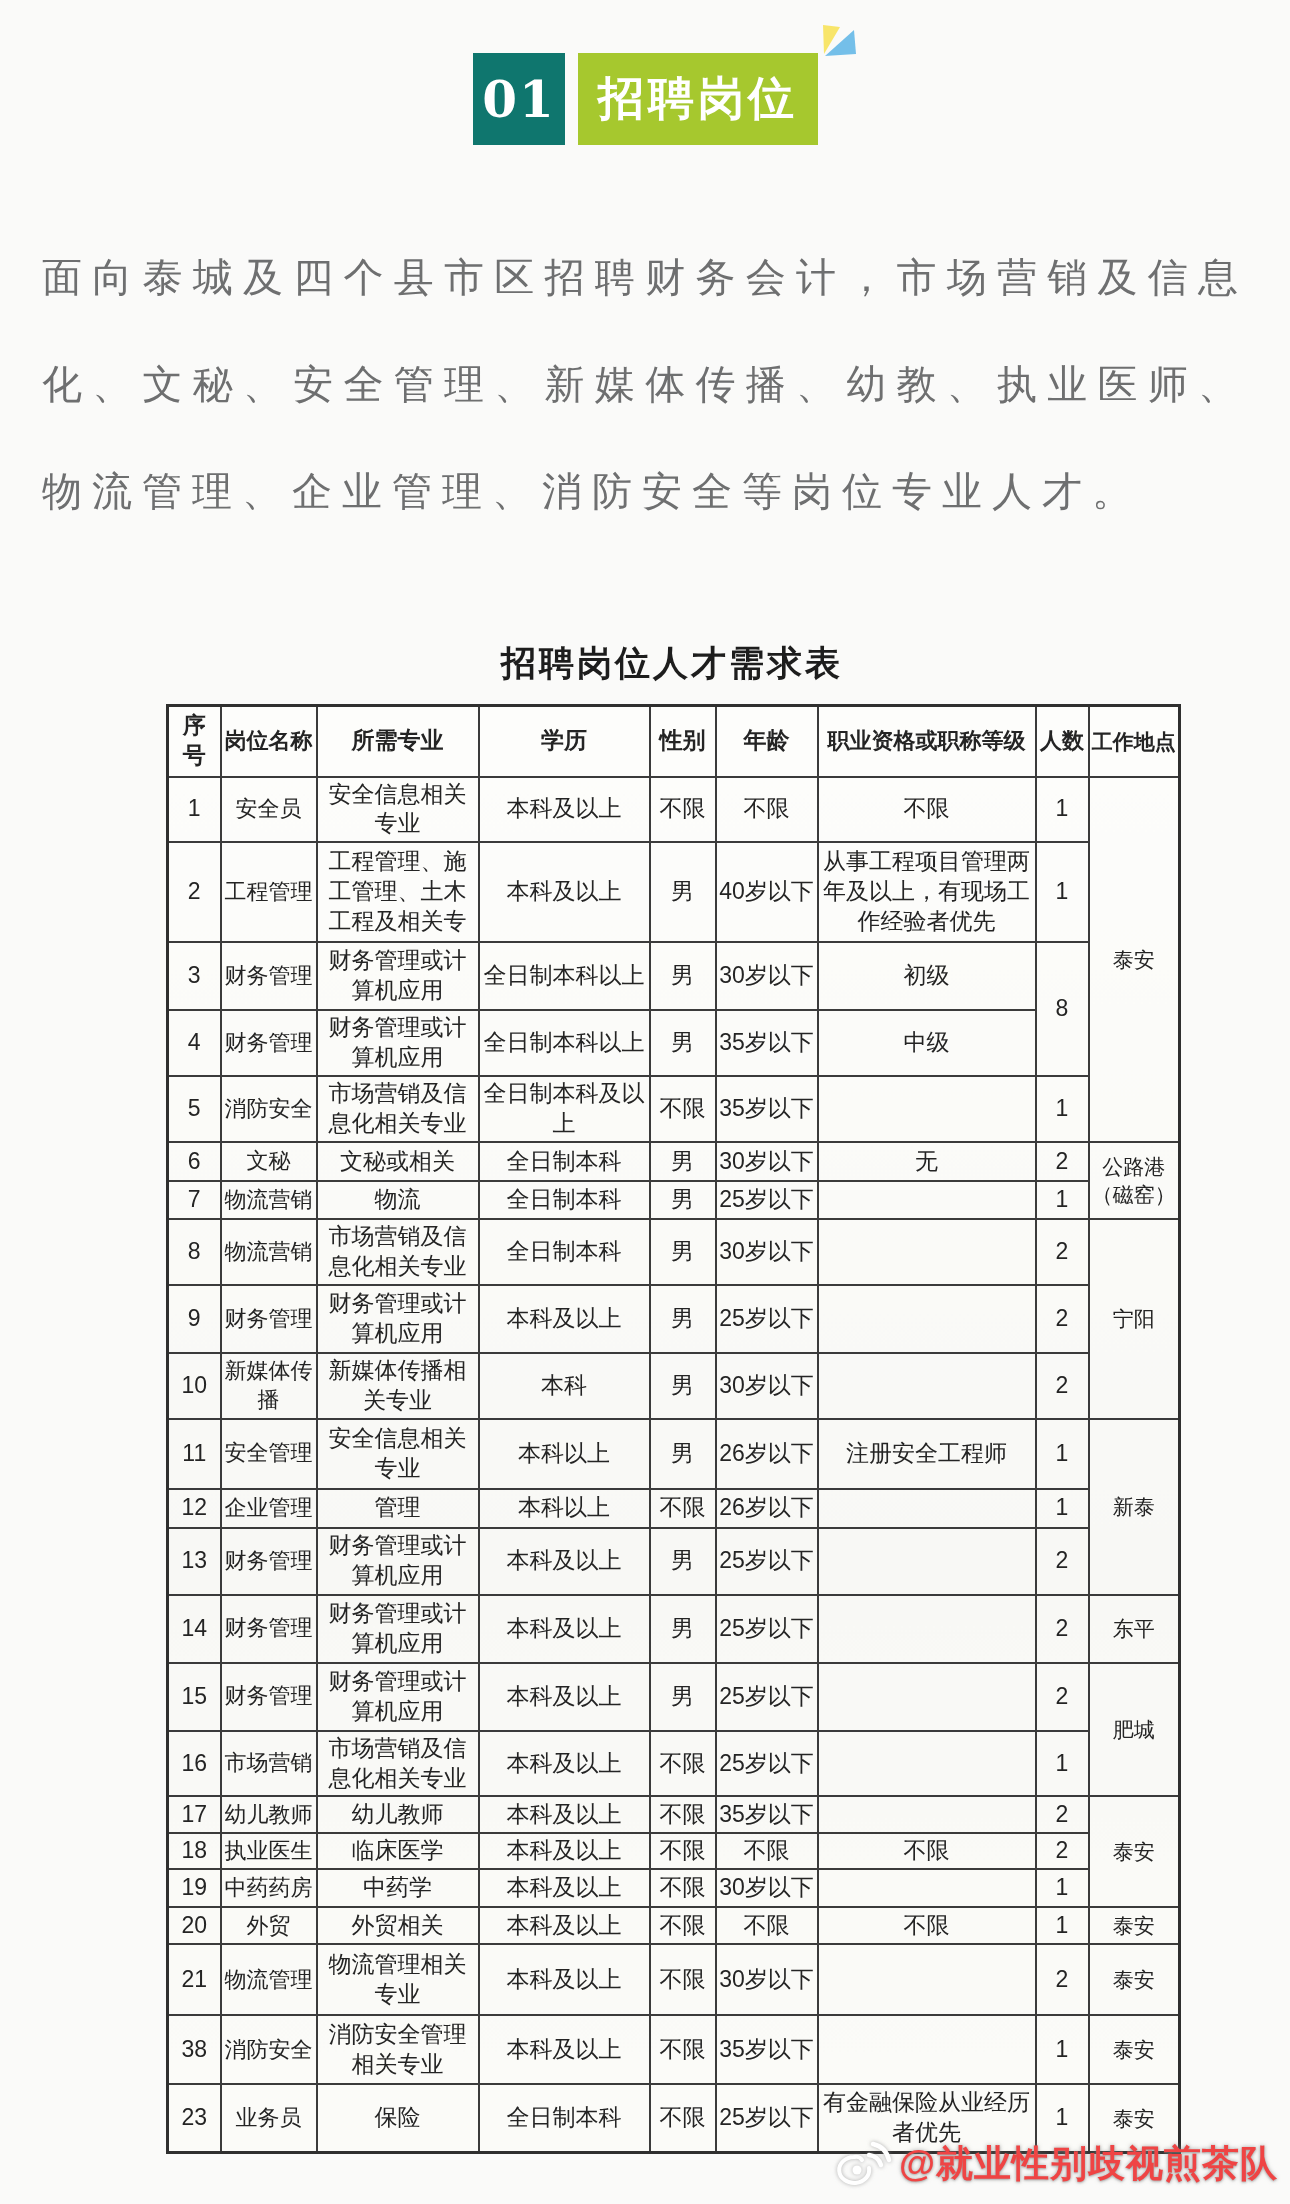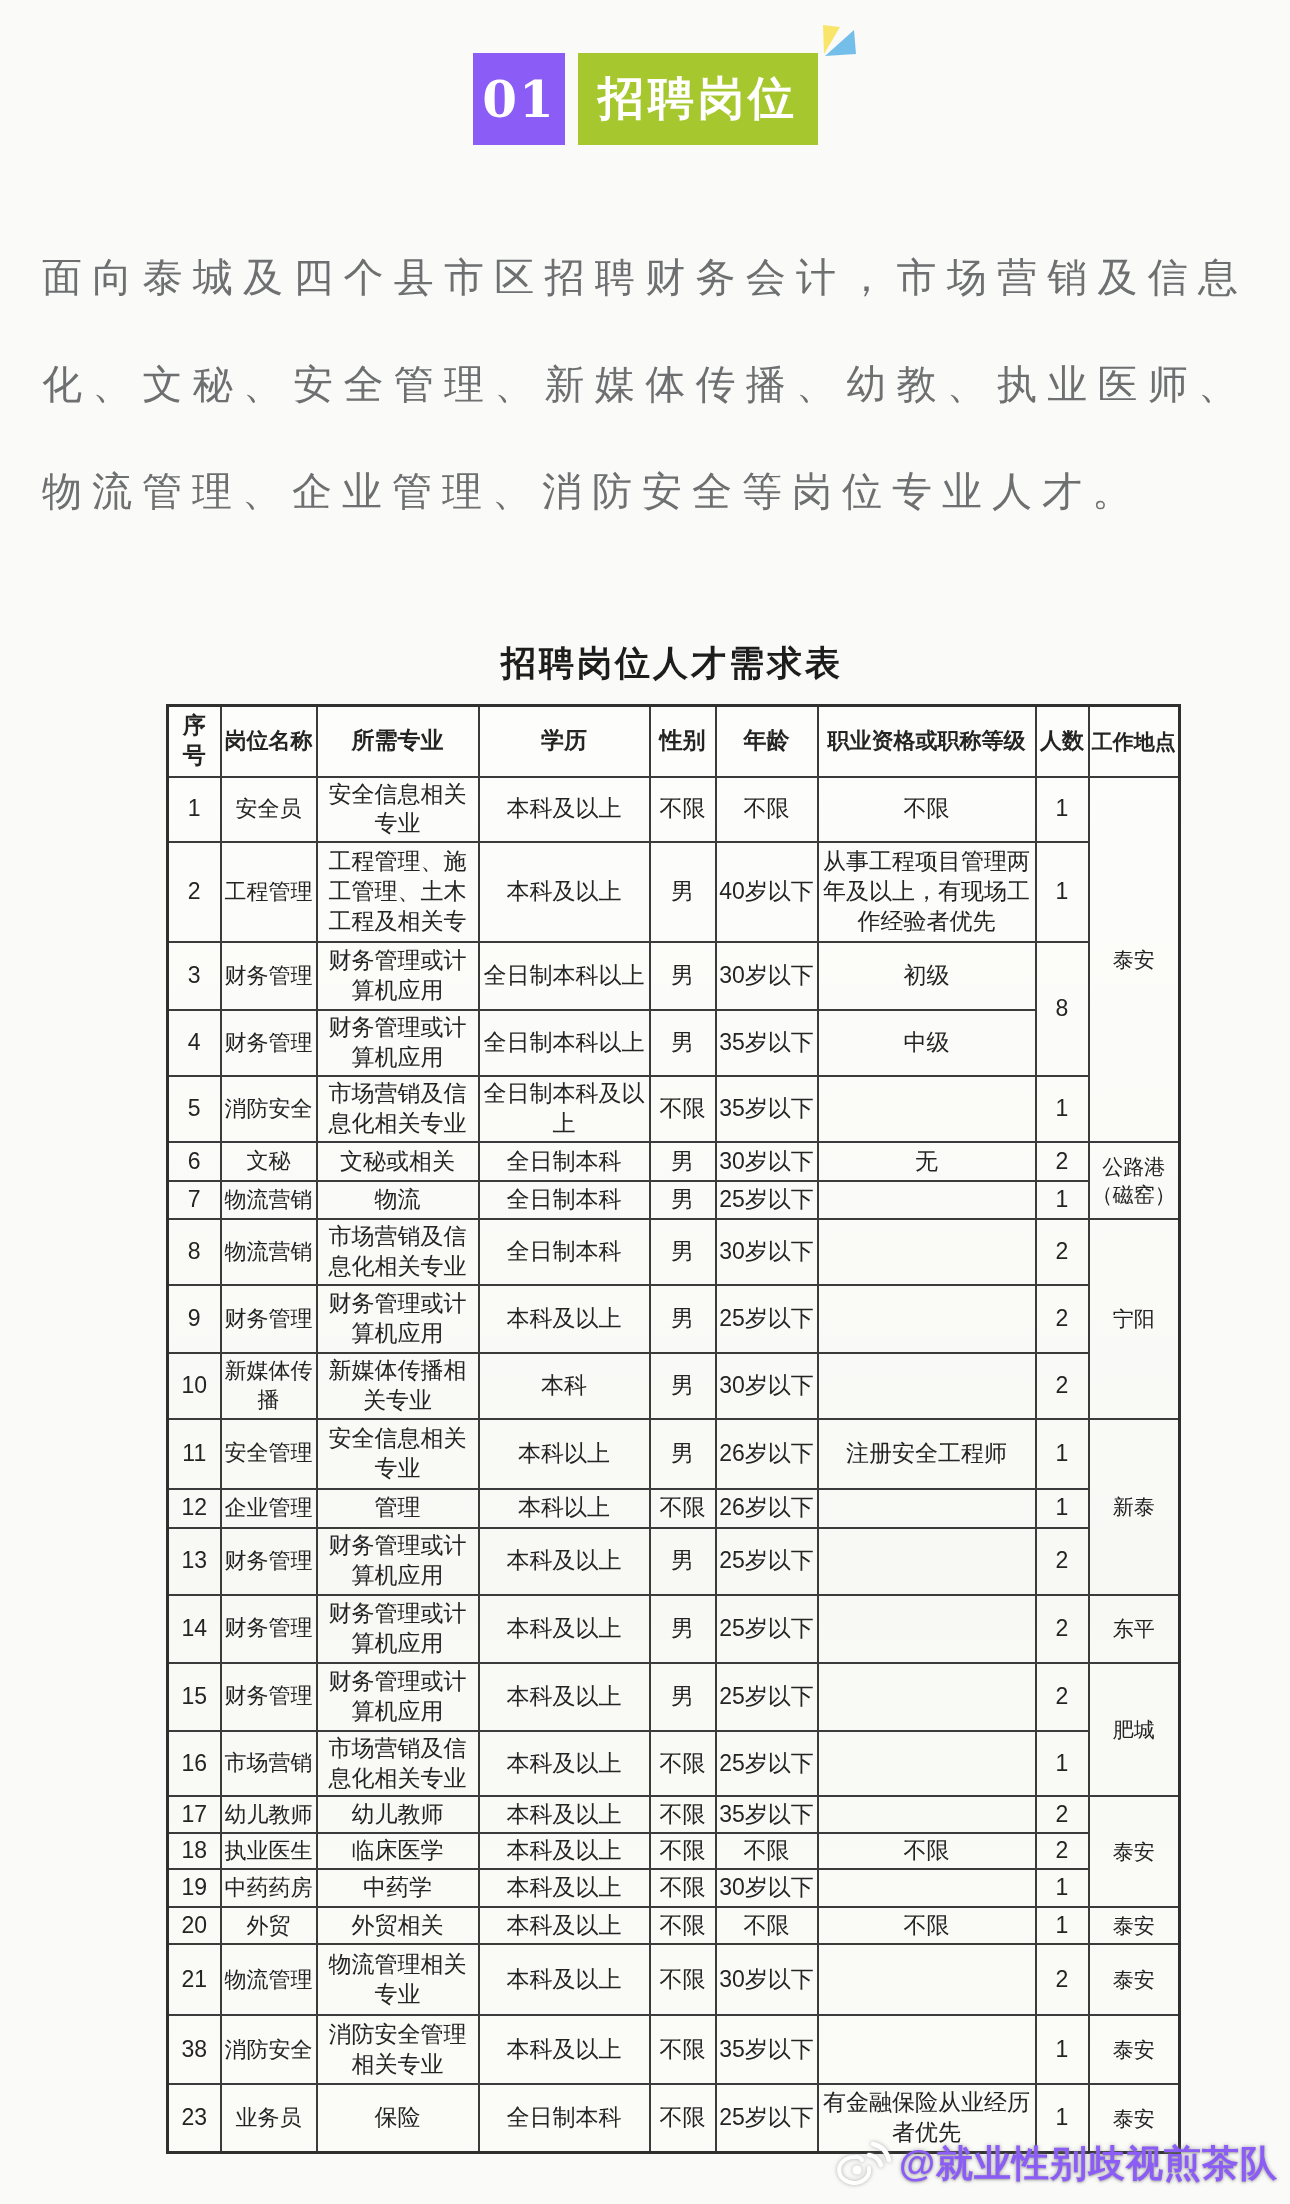--- a/index.html
+++ b/index.html
@@ -50,31 +50,31 @@
   col.c6{width:218px;} col.c7{width:53px;}  col.c8{width:91px;}
   th.c0{padding:0 13px;}
   .demand td.c1,.demand th.c1{font-size:22px;}
   .demand th.c6{font-size:22px;}
   .demand th.c7{font-size:22px;}
   .demand td.c8,.demand th.c8{font-size:21px;}
   
   .watermark{
     position:absolute;top:2138px;right:12px;
     display:flex;align-items:center;gap:6px;
-    color:#8b5cf6;font-size:37px;font-weight:700;letter-spacing:1px;
+    color:#ef4444;font-size:37px;font-weight:700;letter-spacing:1px;
     text-shadow:0 0 4px rgba(125,125,125,0.65),0 1px 2px rgba(125,125,125,0.45);
     white-space:nowrap;
   }
   .weibo{filter:drop-shadow(0 0 2px rgba(125,125,125,0.6));}
 </style>
 </head>
 <body>
 
 <div class="hero">
-  <div class="badge-num" style="background: #8b5cf6;">01</div>
+  <div class="badge-num" style="background: #0f766e;">01</div>
   <div class="badge-title" style="background: rgb(166, 200, 46);">招聘岗位</div>
   <svg class="sparkle" width="42" height="40" viewBox="0 0 42 40">
     <polygon points="6,6 23,8 7,35" fill="#F8E56A"></polygon>
     <polygon points="8,37 37,11 39,35" fill="#74BFE9"></polygon>
   </svg>
 </div>
 
 <p class="intro">面向泰城及四个县市区招聘财务会计，市场营销及信息化、文秘、安全管理、新媒体传播、幼教、执业医师、物流管理、企业管理、消防安全等岗位专业人才。</p>
 
 <section class="sheet">

